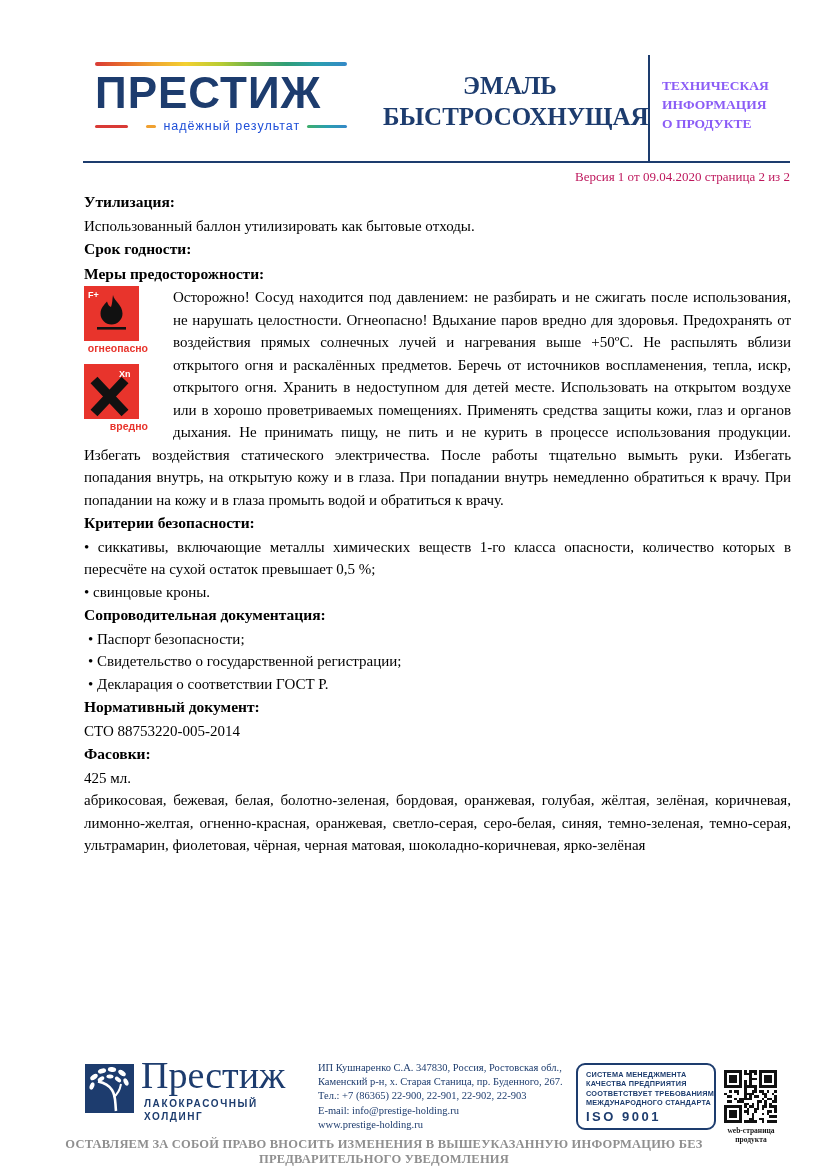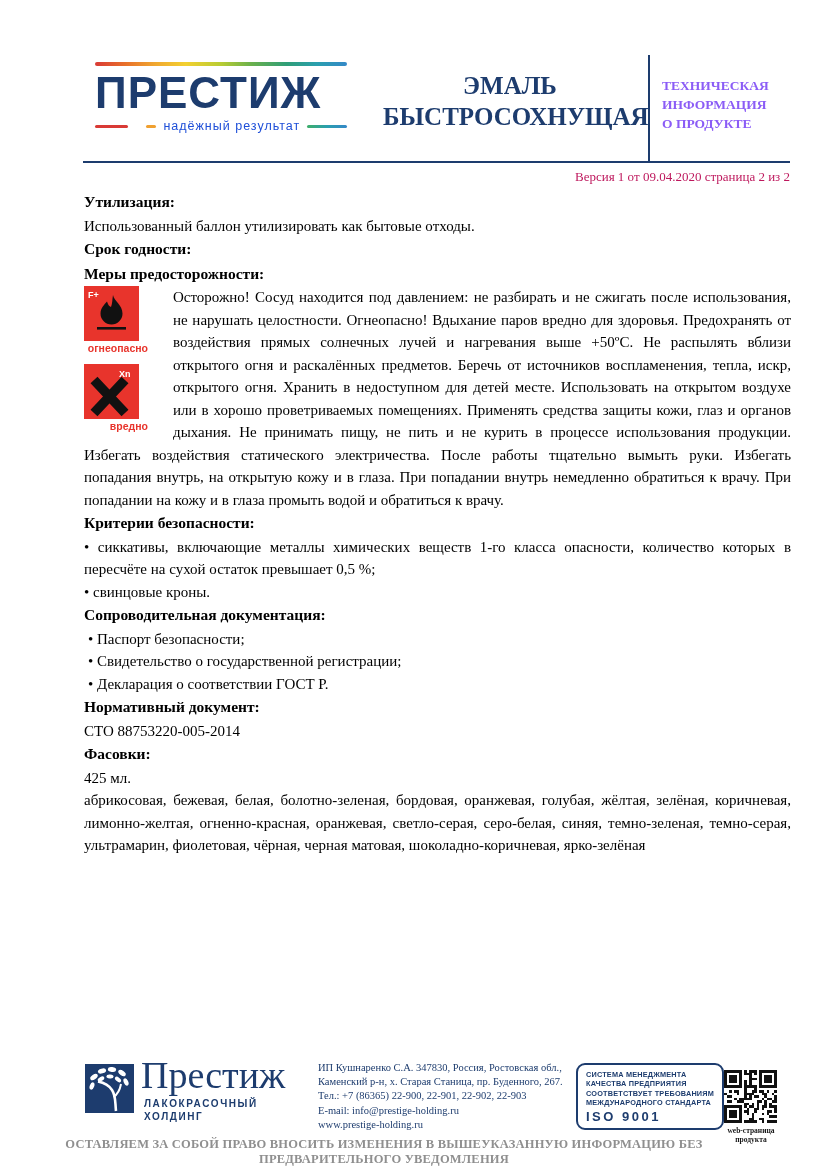--- a/index.html
+++ b/index.html
@@ -41,21 +41,21 @@
   .doc-item{padding-left:4px;}
 
   
   .footer{position:absolute;left:0;top:1050px;width:827px;height:90px;}
   .f-logo-square{position:absolute;left:85px;top:14px;width:49px;height:49px;background:#1d3c6e;}
   .f-logo-name{position:absolute;left:141px;top:5px;font-size:38px;line-height:40px;color:#1d3c6e;}
   .f-logo-sub{position:absolute;left:144px;top:48px;font-family:"Liberation Sans",sans-serif;
     font-weight:bold;font-size:10px;line-height:12.5px;letter-spacing:1.6px;color:#1d3c6e;}
   .f-address{position:absolute;left:318px;top:11px;font-size:10.5px;line-height:14.2px;color:#1d3c6e;}
   .f-iso{position:absolute;left:576px;top:13px;border:2px solid #1d3c6e;border-radius:9px;
-    padding:5px 8px 4px 8px;color:#1d3c6e;}
+    padding:5px 0 4px 8px;color:#1d3c6e;}
   .f-iso-line{font-family:"Liberation Sans",sans-serif;font-weight:bold;font-size:7.3px;
     line-height:9.3px;letter-spacing:.2px;}
   .f-iso-std{font-family:"Liberation Sans",sans-serif;font-weight:bold;font-size:13px;
     letter-spacing:2.5px;margin-top:2px;}
   .f-qr{position:absolute;left:724px;top:20px;width:53px;height:53px;}
   .f-qr-caption{position:absolute;left:706px;top:76px;width:90px;text-align:center;
     font-weight:bold;font-size:7.5px;line-height:9px;color:#1a1a1a;}
   .disclaimer{position:absolute;left:0;top:1137px;width:768px;text-align:center;
     font-weight:bold;font-size:12.5px;color:#8f8f8f;letter-spacing:.2px;}
 </style>

